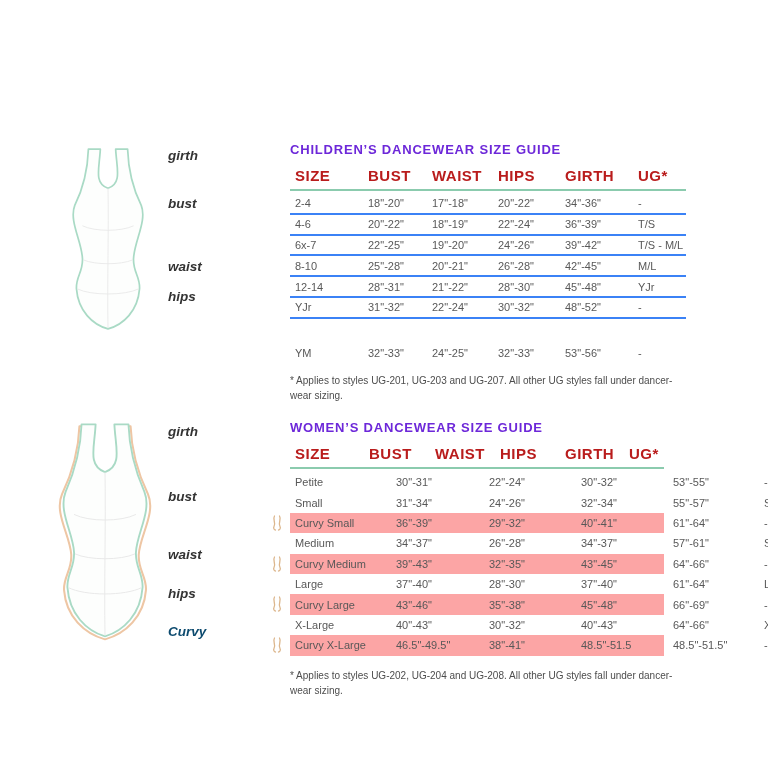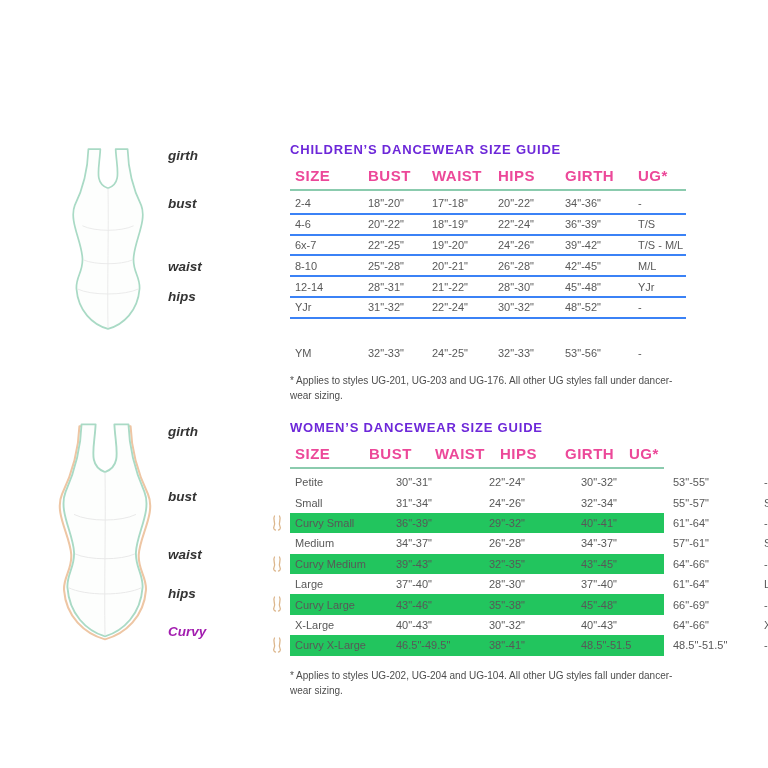--- a/index.html
+++ b/index.html
@@ -11,35 +11,35 @@
                 letter-spacing:1.2px; color:#2e2e2e; }
 
   
   .figure { position:absolute; }
   .leotard-svg { display:block; }
   .outline-teal { fill:#fdfefd; stroke:#a9dac5; stroke-width:2; stroke-linejoin:round; }
   .outline-tan  { fill:none; stroke:#eec6a4; stroke-width:2; stroke-linejoin:round; }
   .seam { fill:none; stroke:#e7e7e7; stroke-width:1; }
 
   .measure-label { position:absolute; font-size:13.5px; font-weight:bold; font-style:italic; color:#333333; }
-  .measure-label.tan { color:#a21caf; }
+  .measure-label.tan { color:#0c4a6e; }
 
   
   .size-table { position:absolute; }
   .table-heading { font-size:13px; font-weight:800; letter-spacing:0.8px; color:#6d28d9; }
   .thead { display:flex; margin-top:10px; padding-left:5px; }
-  .thcell { font-size:15px; font-weight:800; letter-spacing:0.5px; color:#ec4899; }
+  .thcell { font-size:15px; font-weight:800; letter-spacing:0.5px; color:#b91c1c; }
   .head-rule { height:2px; background:#8bcbae; margin-top:5px; }
   .tbody { margin-top:3px; }
   .trow { position:relative; display:flex; align-items:center; padding-left:5px;
           font-size:11px; color:#585858; }
   .children .trow { height:20.8px; border-bottom:2px solid #3b82f6; }
   .children .trow:last-child { border-bottom:none;margin-top:24px; }
   .women .trow { height:20.4px;gap:27px; }
-  .trow.curvy { background:#22c55e; }
+  .trow.curvy { background:#fca5a5; }
   .tcell { flex:0 0 auto; white-space:nowrap; overflow:visible; }
 
   .children .c0{width:73px} .children .c1{width:64px} .children .c2{width:66px}
   .children .c3{width:67px} .children .c4{width:73px} .children .c5{width:45px}
 
   .women .c0{width:74px} .women .c1{width:66px} .women .c2{width:65px}
   .women .c3{width:65px} .women .c4{width:64px} .women .c5{width:30px}
 
   .children .thead .c5, .women .thead .c5 { width:auto; }
 
@@ -132,21 +132,21 @@
         </div>
         <div class="trow">
           <span class="tcell c0">YM</span>
           <span class="tcell c1">32"-33"</span>
           <span class="tcell c2">24"-25"</span>
           <span class="tcell c3">32"-33"</span>
           <span class="tcell c4">53"-56"</span>
           <span class="tcell c5">-</span>
         </div>
       </div>
-    <div class="footnote">* Applies to styles UG-201, UG-203 and UG-176.  All other UG styles fall under dancer-wear sizing.</div>
+    <div class="footnote">* Applies to styles UG-201, UG-203 and UG-207.  All other UG styles fall under dancer-wear sizing.</div>
   </div>
 
   <div class="figure" style="left:44px; top:414px; width:122px; height:244px;">
     <svg class="leotard-svg" width="122" height="244" viewBox="0 0 130 250">
       <path class="outline-tan" transform="translate(65 2) scale(1.09 1.005) translate(-65 0)" d="M40,6 C39,36 31,60 23,78 C15,98 31,122 32,142 C33,158 24,166 25,180 C27,208 45,226 65,232 C85,226 103,208 105,180 C106,166 97,158 98,142 C99,122 115,98 107,78 C99,60 91,36 90,6 L75,6 C76,30 84,50 65,57 C46,50 54,30 55,6 Z"></path>
       <path class="outline-teal" d="M40,6 C39,36 31,60 23,78 C15,98 31,122 32,142 C33,158 24,166 25,180 C27,208 45,226 65,232 C85,226 103,208 105,180 C106,166 97,158 98,142 C99,122 115,98 107,78 C99,60 91,36 90,6 L75,6 C76,30 84,50 65,57 C46,50 54,30 55,6 Z"></path>
       <path class="seam" d="M65,57 C66,110 64,175 65,231"></path>
       <path class="seam" d="M32,102 C48,110 82,110 98,102"></path>
       <path class="seam" d="M33,144 C48,151 82,151 97,144"></path>
       <path class="seam" d="M26,180 C44,189 86,189 104,180"></path>
@@ -252,16 +252,16 @@
             <path d="M8.5,1 C11,5 6.5,7.5 9,11.5 C10,13.5 8.5,15 7.5,15"></path>
           </svg>
           <span class="tcell c0">Curvy X-Large</span>
           <span class="tcell c1">46.5"-49.5"</span>
           <span class="tcell c2">38"-41"</span>
           <span class="tcell c3">48.5"-51.5</span>
           <span class="tcell c4">48.5"-51.5"</span>
           <span class="tcell c5">-</span>
         </div>
       </div>
-    <div class="footnote">* Applies to styles UG-202, UG-204 and UG-104.  All other UG styles fall under dancer-wear sizing.</div>
+    <div class="footnote">* Applies to styles UG-202, UG-204 and UG-208.  All other UG styles fall under dancer-wear sizing.</div>
   </div>
 
 </div>
 
 </body></html>

